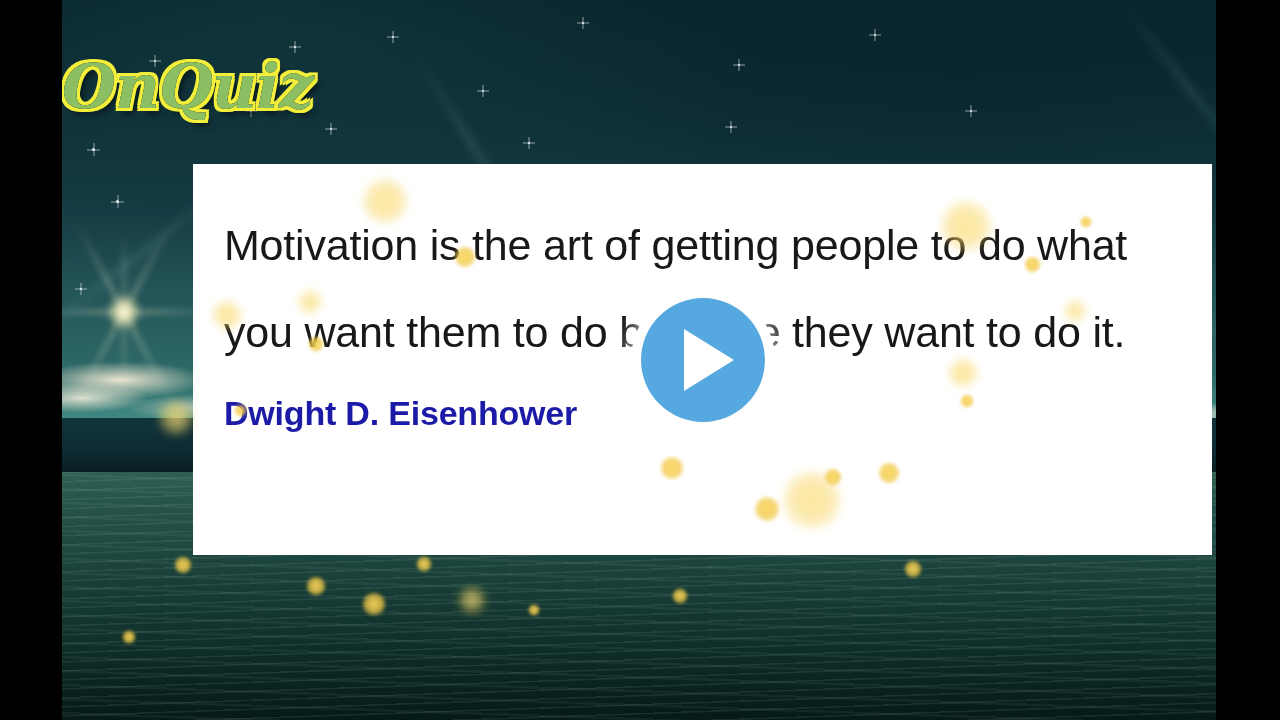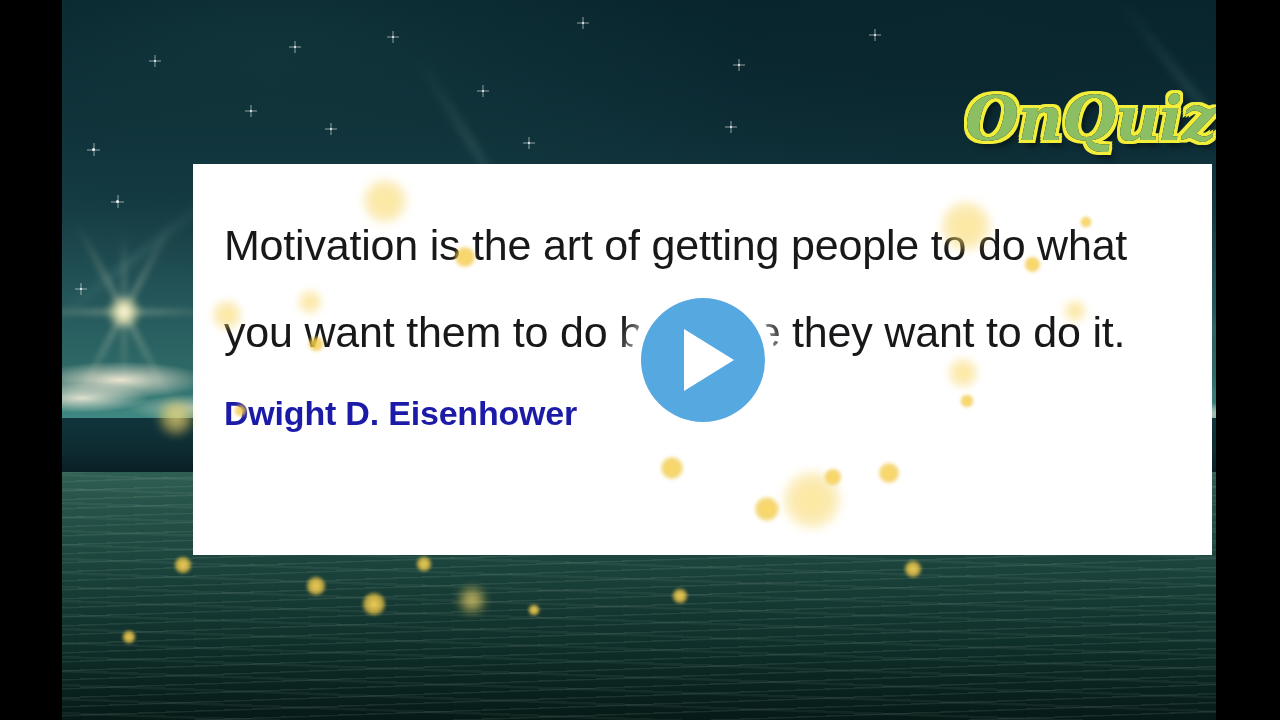--- a/index.html
+++ b/index.html
@@ -160,24 +160,23 @@
   .bokeh.soft {
     background: radial-gradient(circle, rgba(252,226,130,0.8) 0%, rgba(246,210,90,0.45) 50%, rgba(240,200,70,0.0) 80%);
     filter: blur(4px);
   }
 
   
   #logo {
     position: absolute;
     left: 0; right: 0;
     top: 50px;
-    text-align: right;
+    text-align: left;
     z-index: 40;
     pointer-events: none;
-    margin-top: 32px;
   }
   #logo .logo-text {
     display: inline-block;
     font-family: "DejaVu Serif", serif;
     font-size: 62px;
     font-weight: bold;
     font-style: italic;
     letter-spacing: -1px;
     color: #8cbf63;
     -webkit-text-stroke: 2px #2a2a1a;

